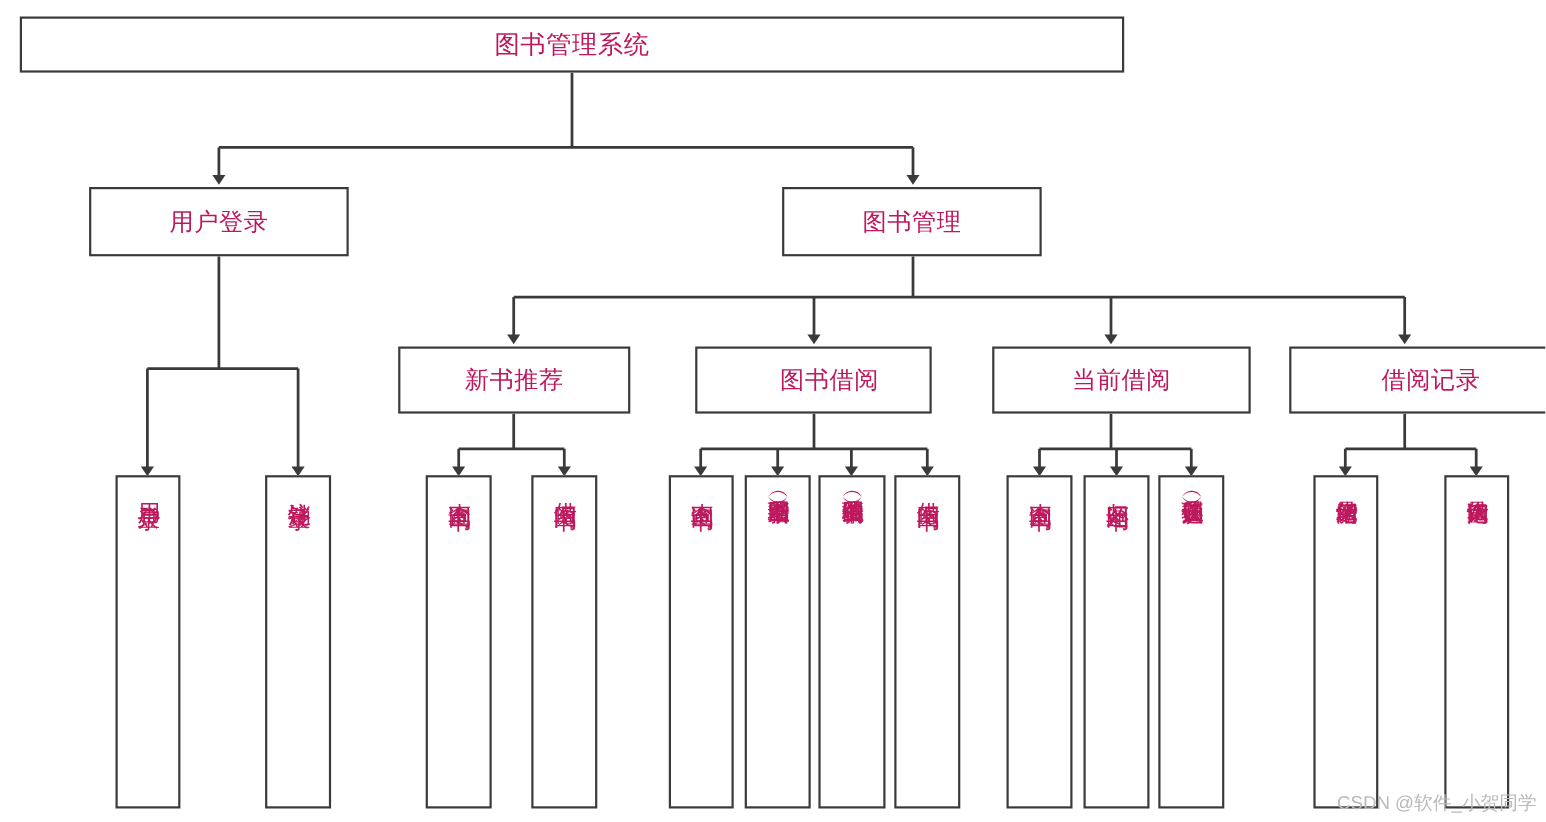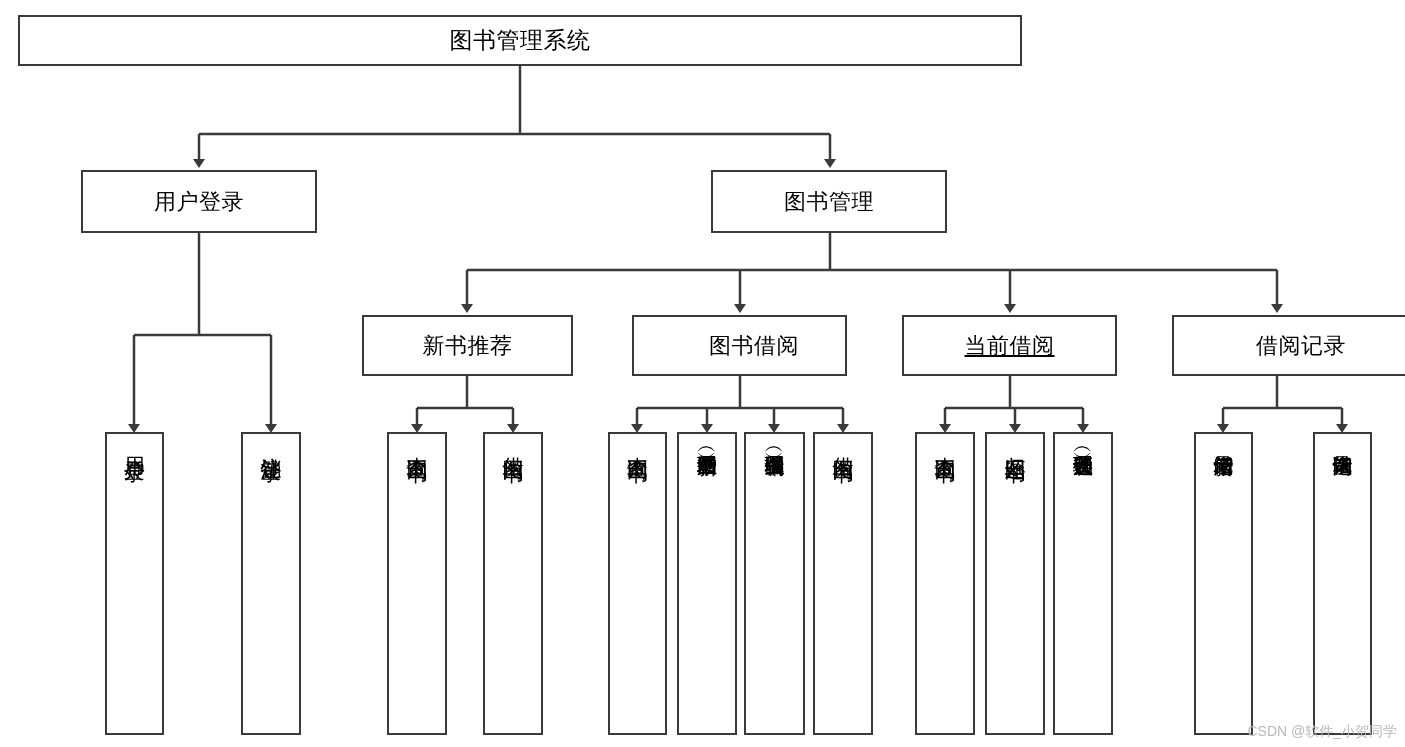--- a/index.html
+++ b/index.html
@@ -29,21 +29,21 @@
     position: absolute;
     box-sizing: border-box;
     background: #ffffff;
     border: 2px solid #3a3a3a;
     display: flex;
     align-items: center;
     justify-content: center;
     z-index: 2;
   }
   .node-label {
-    color: #000000;
+    color: #be185d;
     line-height: 1.18;
     text-align: right;
     white-space: nowrap;
     letter-spacing: 0.5px;
   }
   
   .node.horiz .node-label {
     font-size: 22px;
   }
   .node.root .node-label {
@@ -64,21 +64,21 @@
     white-space: nowrap;
   }
   .node.vert.tight .node-label {
     font-size: 20px;
     letter-spacing: 0px;
   }
   #watermark {
     position: absolute;
     right: 8px;
     bottom: 6px;
-    font-size: 14px;
+    font-size: 17px;
     color: #b9b9b9;
     z-index: 5;
     white-space: nowrap;
     font-family: "Liberation Sans", "DejaVu Sans", sans-serif;
   }
 </style>
 </head>
 <body>
 
 <div id="canvas">
@@ -143,21 +143,21 @@
   <div class="node horiz" style="left:711px; top:170px; width:236px; height:63px;">
     <span class="node-label">图书管理</span>
   </div>
 
   <div class="node horiz" style="left:362px; top:315px; width:211px; height:61px;">
     <span class="node-label">新书推荐</span>
   </div>
   <div class="node horiz" style="left:632px; top:315px; width:215px; height:61px;padding-left:29px;">
     <span class="node-label">图书借阅</span>
   </div>
-  <div class="node horiz" style="left:902px; top:315px; width:215px; height:61px;text-decoration:underline;">
+  <div class="node horiz" style="left:902px; top:315px; width:235px; height:61px;">
     <span class="node-label">当前借阅</span>
   </div>
   <div class="node horiz" style="left:1172px; top:315px; width:258px; height:61px;">
     <span class="node-label">借阅记录</span>
   </div>
 
   <div class="node vert" style="left:105px; top:432px; width:59px; height:303px;">
     <span class="node-label">用户登录</span>
   </div>
   <div class="node vert" style="left:241px; top:432px; width:60px; height:303px;">

